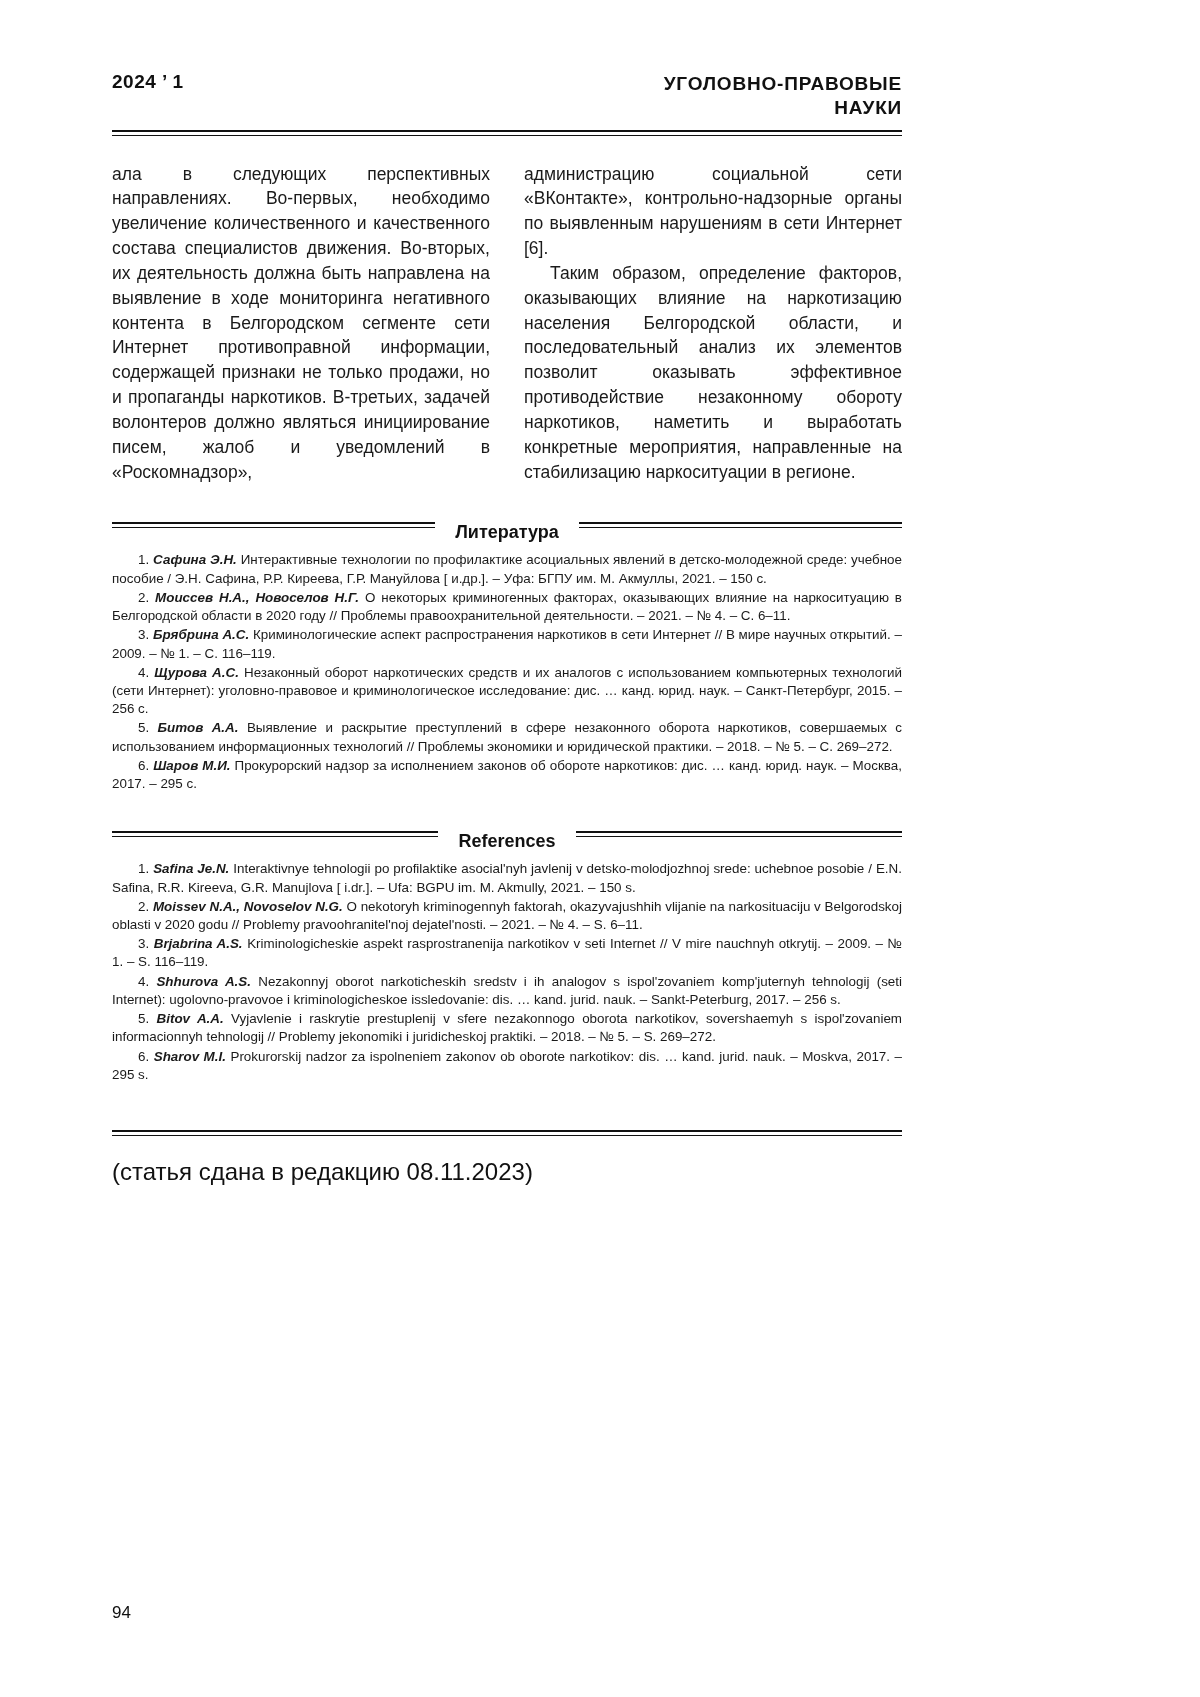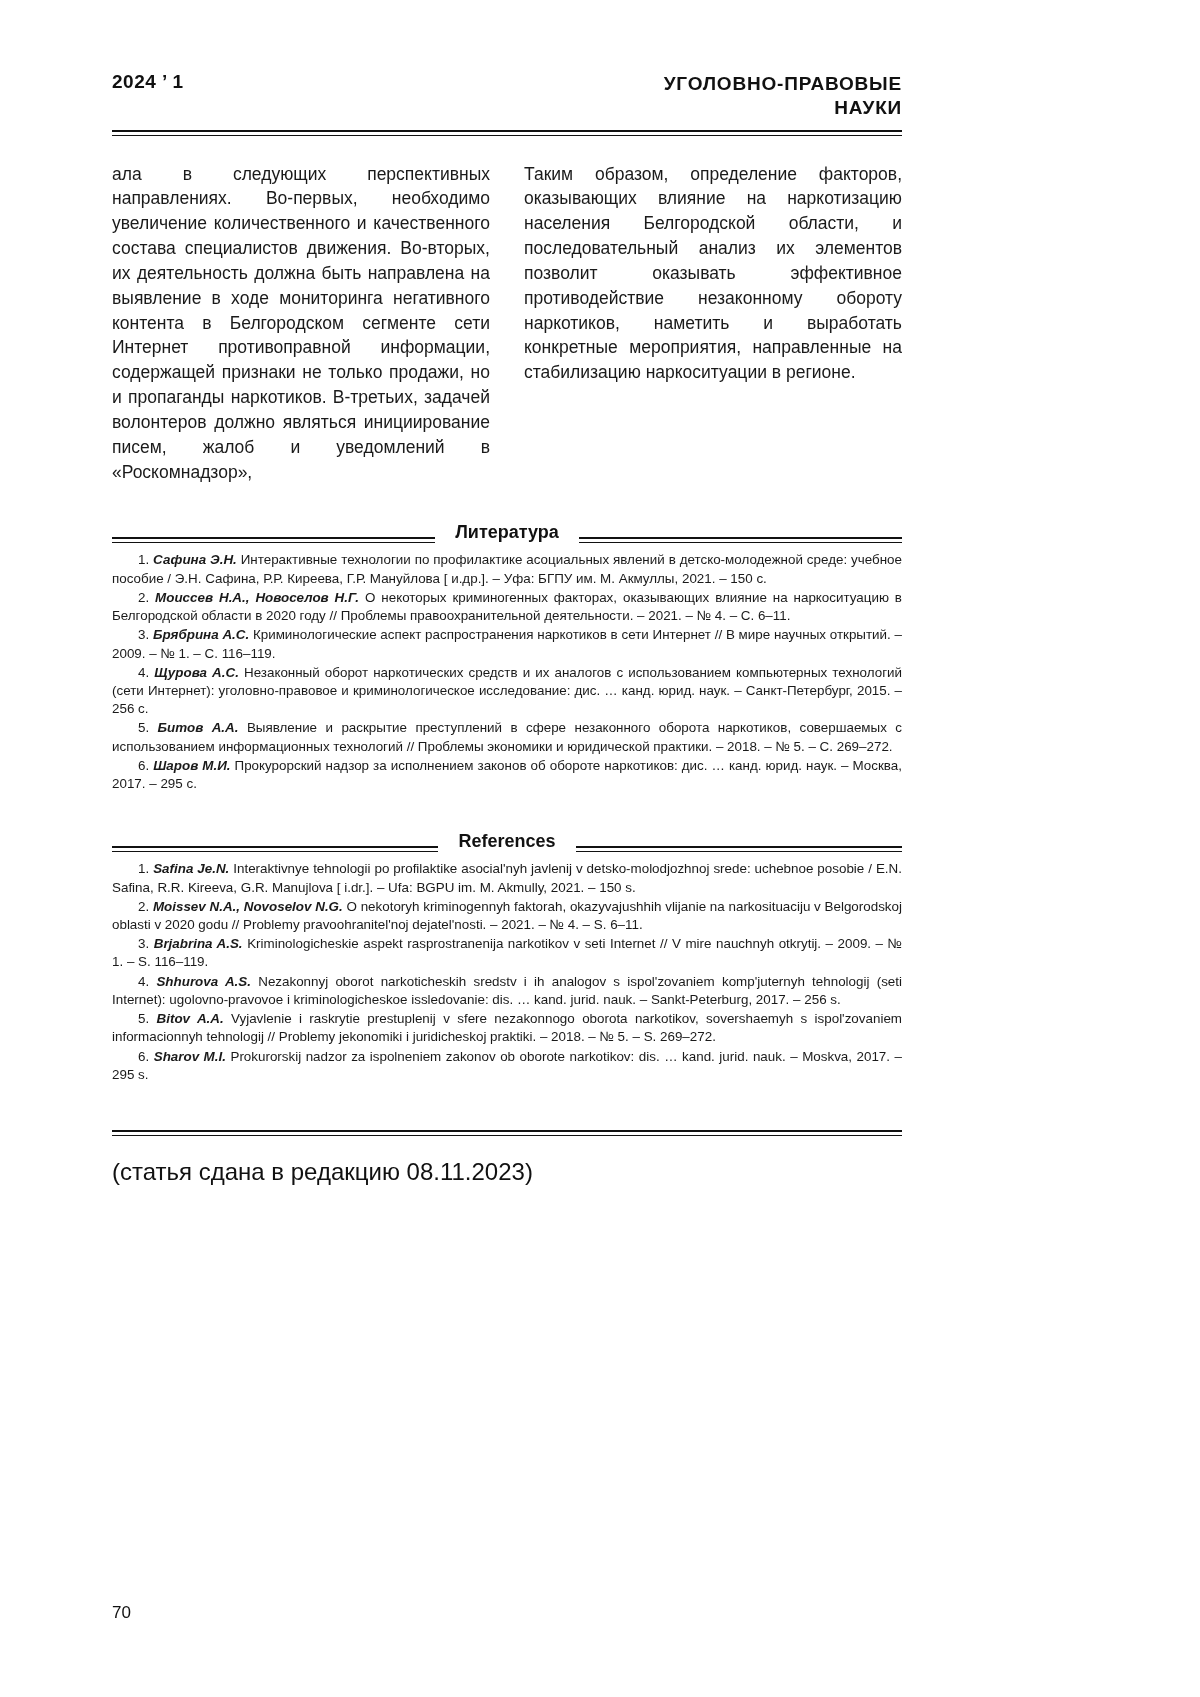--- a/index.html
+++ b/index.html
@@ -70,21 +70,21 @@
   .col p {
     margin: 0;
   }
   .col p + p {
     text-indent: 26px;
   }
 
   
   .section-head {
     display: flex;
-    align-items: flex-end;
+    align-items: flex-start;
     gap: 16px;
     margin-top: 38px;
   }
   .section-head .rule {
     flex: 1;
     border-top: 2.5px solid #111;
     border-bottom: 1px solid #111;
     height: 3px;
   }
   .section-head .label {
@@ -145,20 +145,21 @@
       <div>НАУКИ</div>
     </div>
   </div>
   <div class="header-rule"></div>
 
   <div class="columns">
     <div class="col">
       <p>ала в следующих перспективных направлениях. Во-первых, необходимо увеличение количественного и качественного состава специалистов движения. Во-вторых, их деятельность должна быть направлена на выявление в ходе мониторинга негативного контента в Белгородском сегменте сети Интернет противоправной информации, содержащей признаки не только продажи, но и пропаганды наркотиков. В-третьих, задачей волонтеров должно являться инициирование писем, жалоб и уведомлений в «Роскомнадзор»,</p>
     </div>
     <div class="col">
+      <p>администрацию социальной сети «ВКонтакте», контрольно-надзорные органы по выявленным нарушениям в сети Интернет [6].</p>
       <p>Таким образом, определение факторов, оказывающих влияние на наркотизацию населения Белгородской области, и последовательный анализ их элементов позволит оказывать эффективное противодействие незаконному обороту наркотиков, наметить и выработать конкретные мероприятия, направленные на стабилизацию наркоситуации в регионе.</p>
     </div>
   </div>
 
   <div class="section-head">
     <span class="rule"></span>
     <span class="label">Литература</span>
     <span class="rule"></span>
   </div>
 
@@ -231,15 +232,15 @@
       <span>6.</span>
       <span class="au">Sharov M.I.</span>
       <span>Prokurorskij nadzor za ispolneniem zakonov ob oborote narkotikov: dis. … kand. jurid. nauk. – Moskva, 2017. – 295 s.</span>
     </p>
   </div>
 
   <div class="bottom-rule"></div>
 
   <div class="submitted">(статья сдана в редакцию 08.11.2023)</div>
 
-  <div class="page-number">70</div>
+  <div class="page-number">94</div>
 
 </div>
 
 </body></html>

